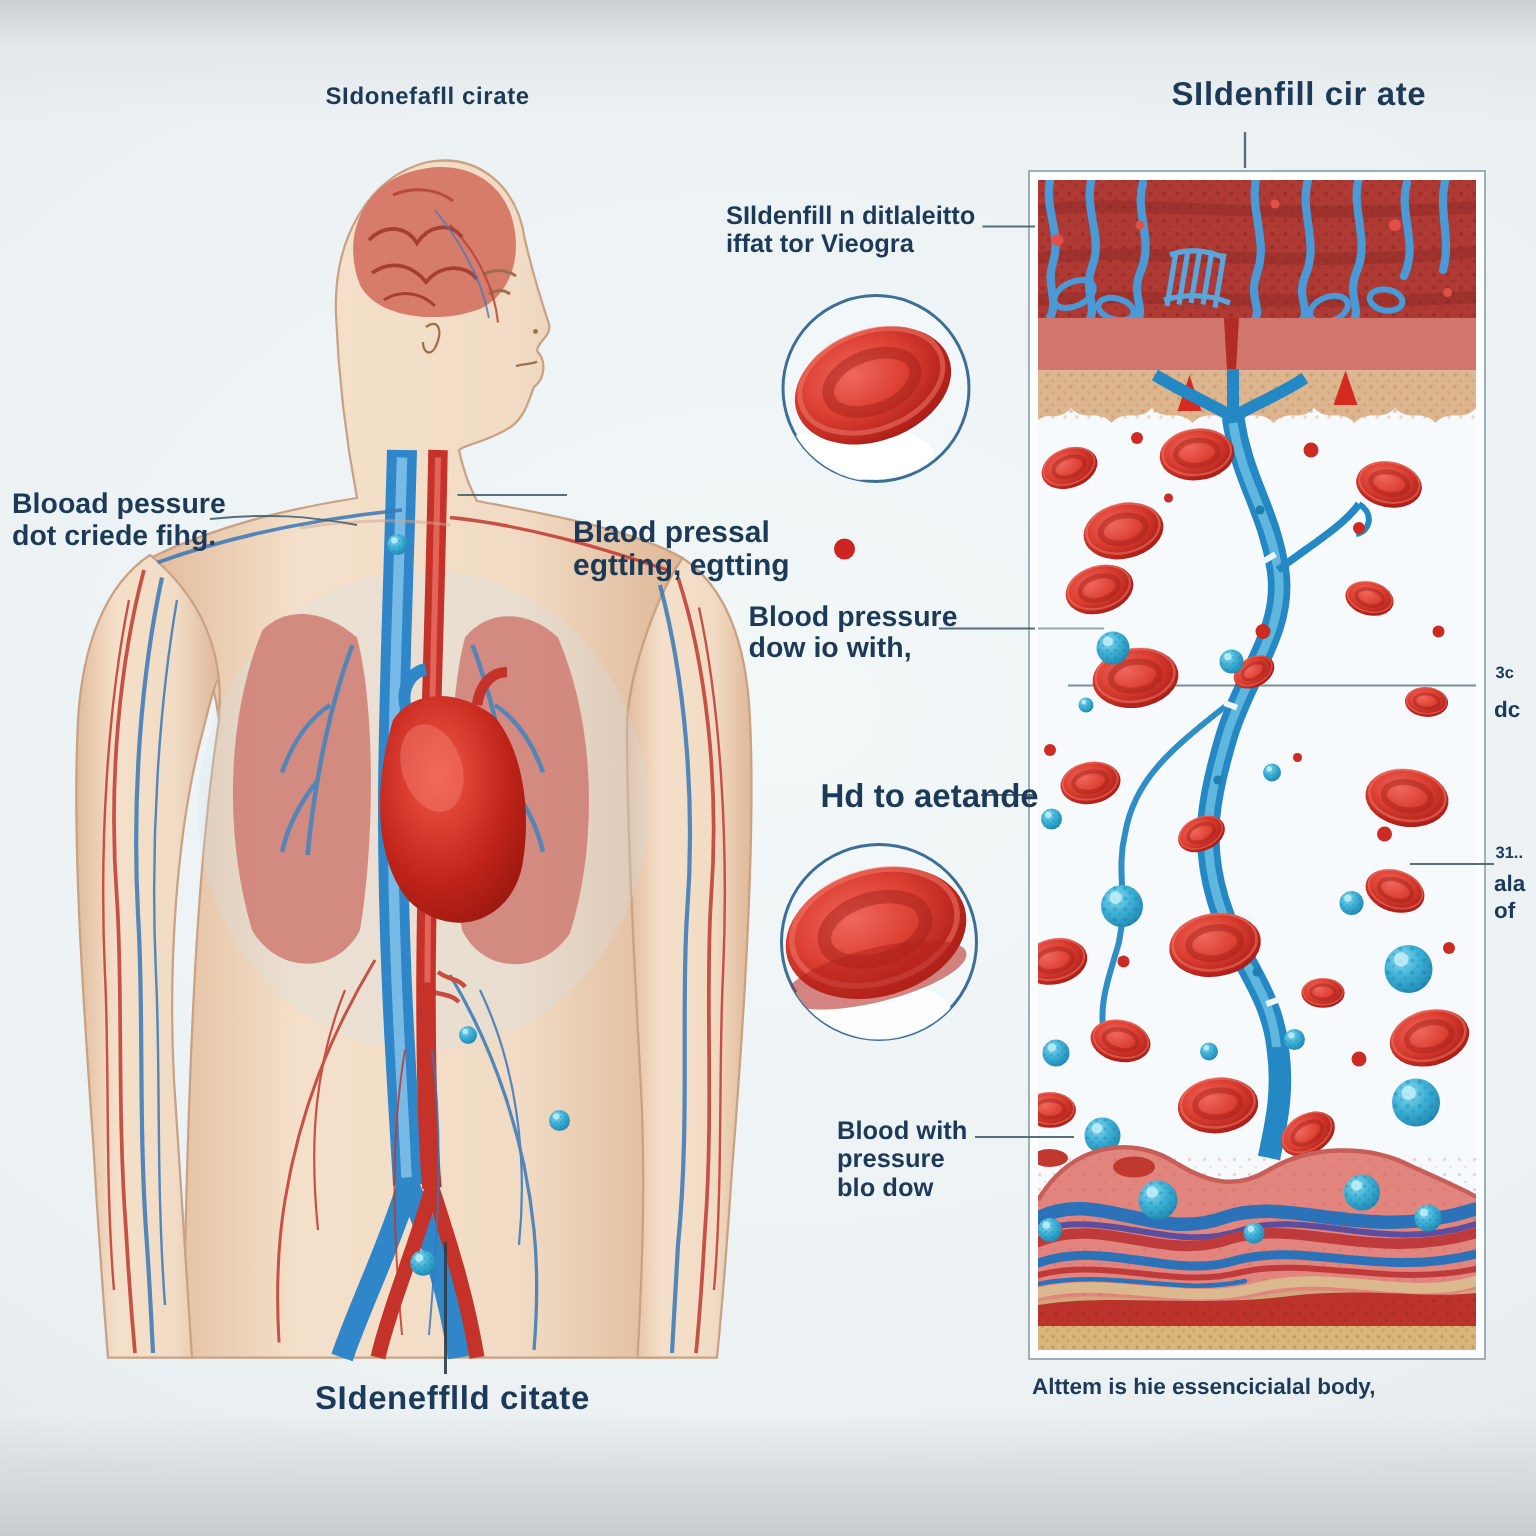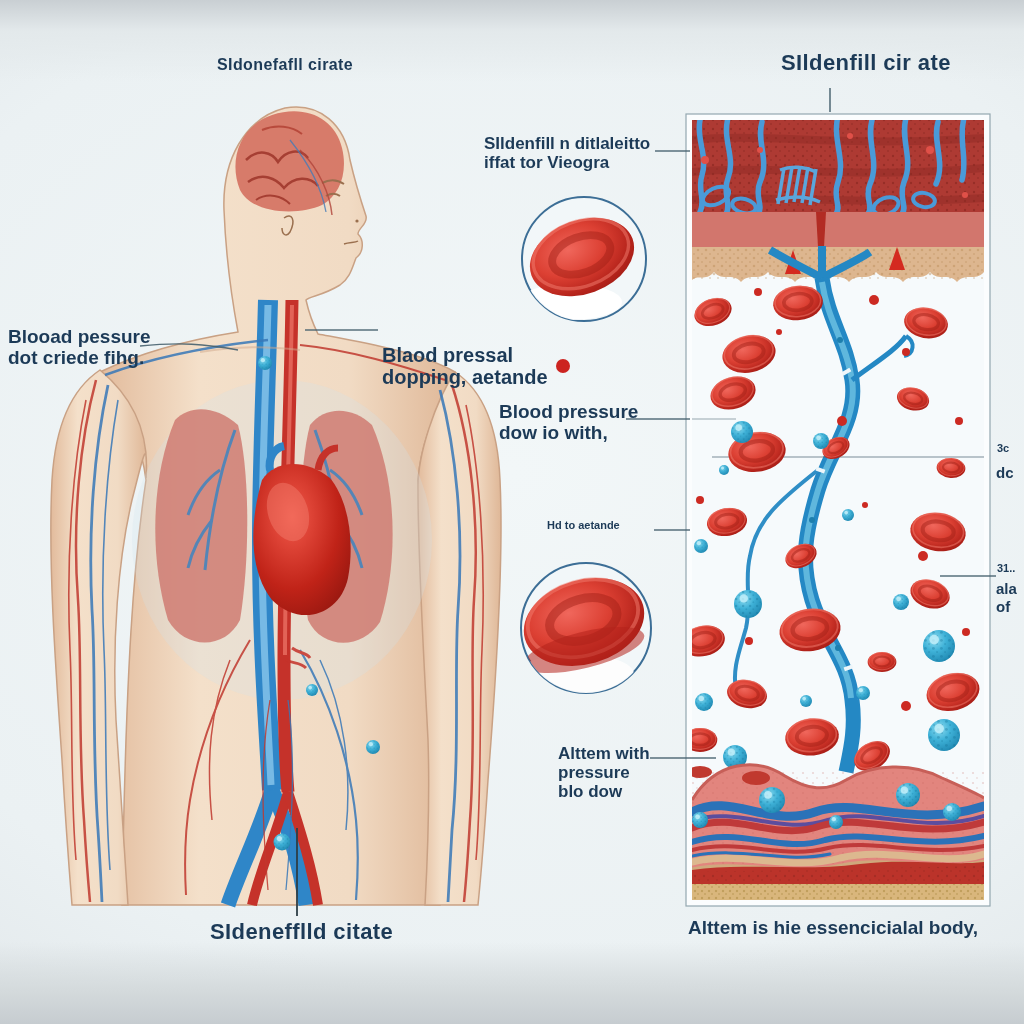--- a/index.html
+++ b/index.html
@@ -10,26 +10,26 @@
       linear-gradient(180deg,#c9cfd3 0%,#e3e9eb 3%,rgba(0,0,0,0) 8%,rgba(0,0,0,0) 92%,#d3d9db 97%,#c6ccd0 100%),
       radial-gradient(120% 90% at 50% 46%,#f2f7f8 0%,#ebf1f3 55%,#e0e6e9 80%,#d0d6d9 100%);
   }
   #scene{position:absolute;left:0;top:0;}
   .lbl{position:absolute;color:#1c3a57;line-height:1.12;font-weight:600;white-space:nowrap;}
   .lbl span{display:block;}
   .title{font-weight:700;letter-spacing:.4px;}
   #t-tl{left:217px;top:56px;font-size:16px;}
   #t-tr{left:781px;top:51px;font-size:22px;}
   #t-bl{left:210px;top:920px;font-size:22px;}
-  #t-br{left:688px;top:917px;font-size:19px;}
+  #t-br{left:688px;top:917px;font-size:15px;}
   #l-left{left:8px;top:326px;font-size:19px;}
   #l-mid{left:382px;top:311px;font-size:20px;margin-top:33px;}
   #l-refr{left:484px;top:134px;font-size:17px;}
   #l-bp{left:499px;top:401px;font-size:19px;}
-  #l-hd{left:547px;top:519px;font-size:11px;}
+  #l-hd{left:547px;top:519px;font-size:22px;}
   #l-areas{left:558px;top:744px;font-size:17px;}
 </style>
 </head>
 <body>
 
 <svg id="scene" width="1024" height="1024" viewBox="0 0 1024 1024">
   <defs>
     <linearGradient id="gSkin" x1="0" y1="0" x2="1" y2="0">
       <stop offset="0" stop-color="#e2bb9c"></stop>
         <stop offset="0.28" stop-color="#f4e0ca"></stop>
@@ -414,30 +414,30 @@
 <div class="lbl title" id="t-tr">SIldenfill cir ate</div>
 <div class="lbl title" id="t-bl">SIdenefflld citate</div>
 <div class="lbl" id="t-br">Alttem is hie essencicialal body,</div>
 
 <div class="lbl" id="l-left">
   <span>Blooad pessure</span>
   <span>dot criede fihg.</span>
 </div>
 <div class="lbl" id="l-mid">
   <span>Blaod pressal</span>
-  <span>dopping, aetande</span>
+  <span>egtting, egtting</span>
 </div>
 <div class="lbl" id="l-refr">
   <span>SIldenfill n ditlaleitto</span>
   <span>iffat tor Vieogra</span>
 </div>
 <div class="lbl" id="l-bp">
   <span>Blood pressure</span>
   <span>dow io with,</span>
 </div>
 <div class="lbl" id="l-hd">
   <span>Hd to aetande</span>
 </div>
 <div class="lbl" id="l-areas">
-  <span>Alttem with</span>
+  <span>Blood with</span>
   <span>pressure</span>
   <span>blo dow</span>
 </div>
 
 </body></html>

